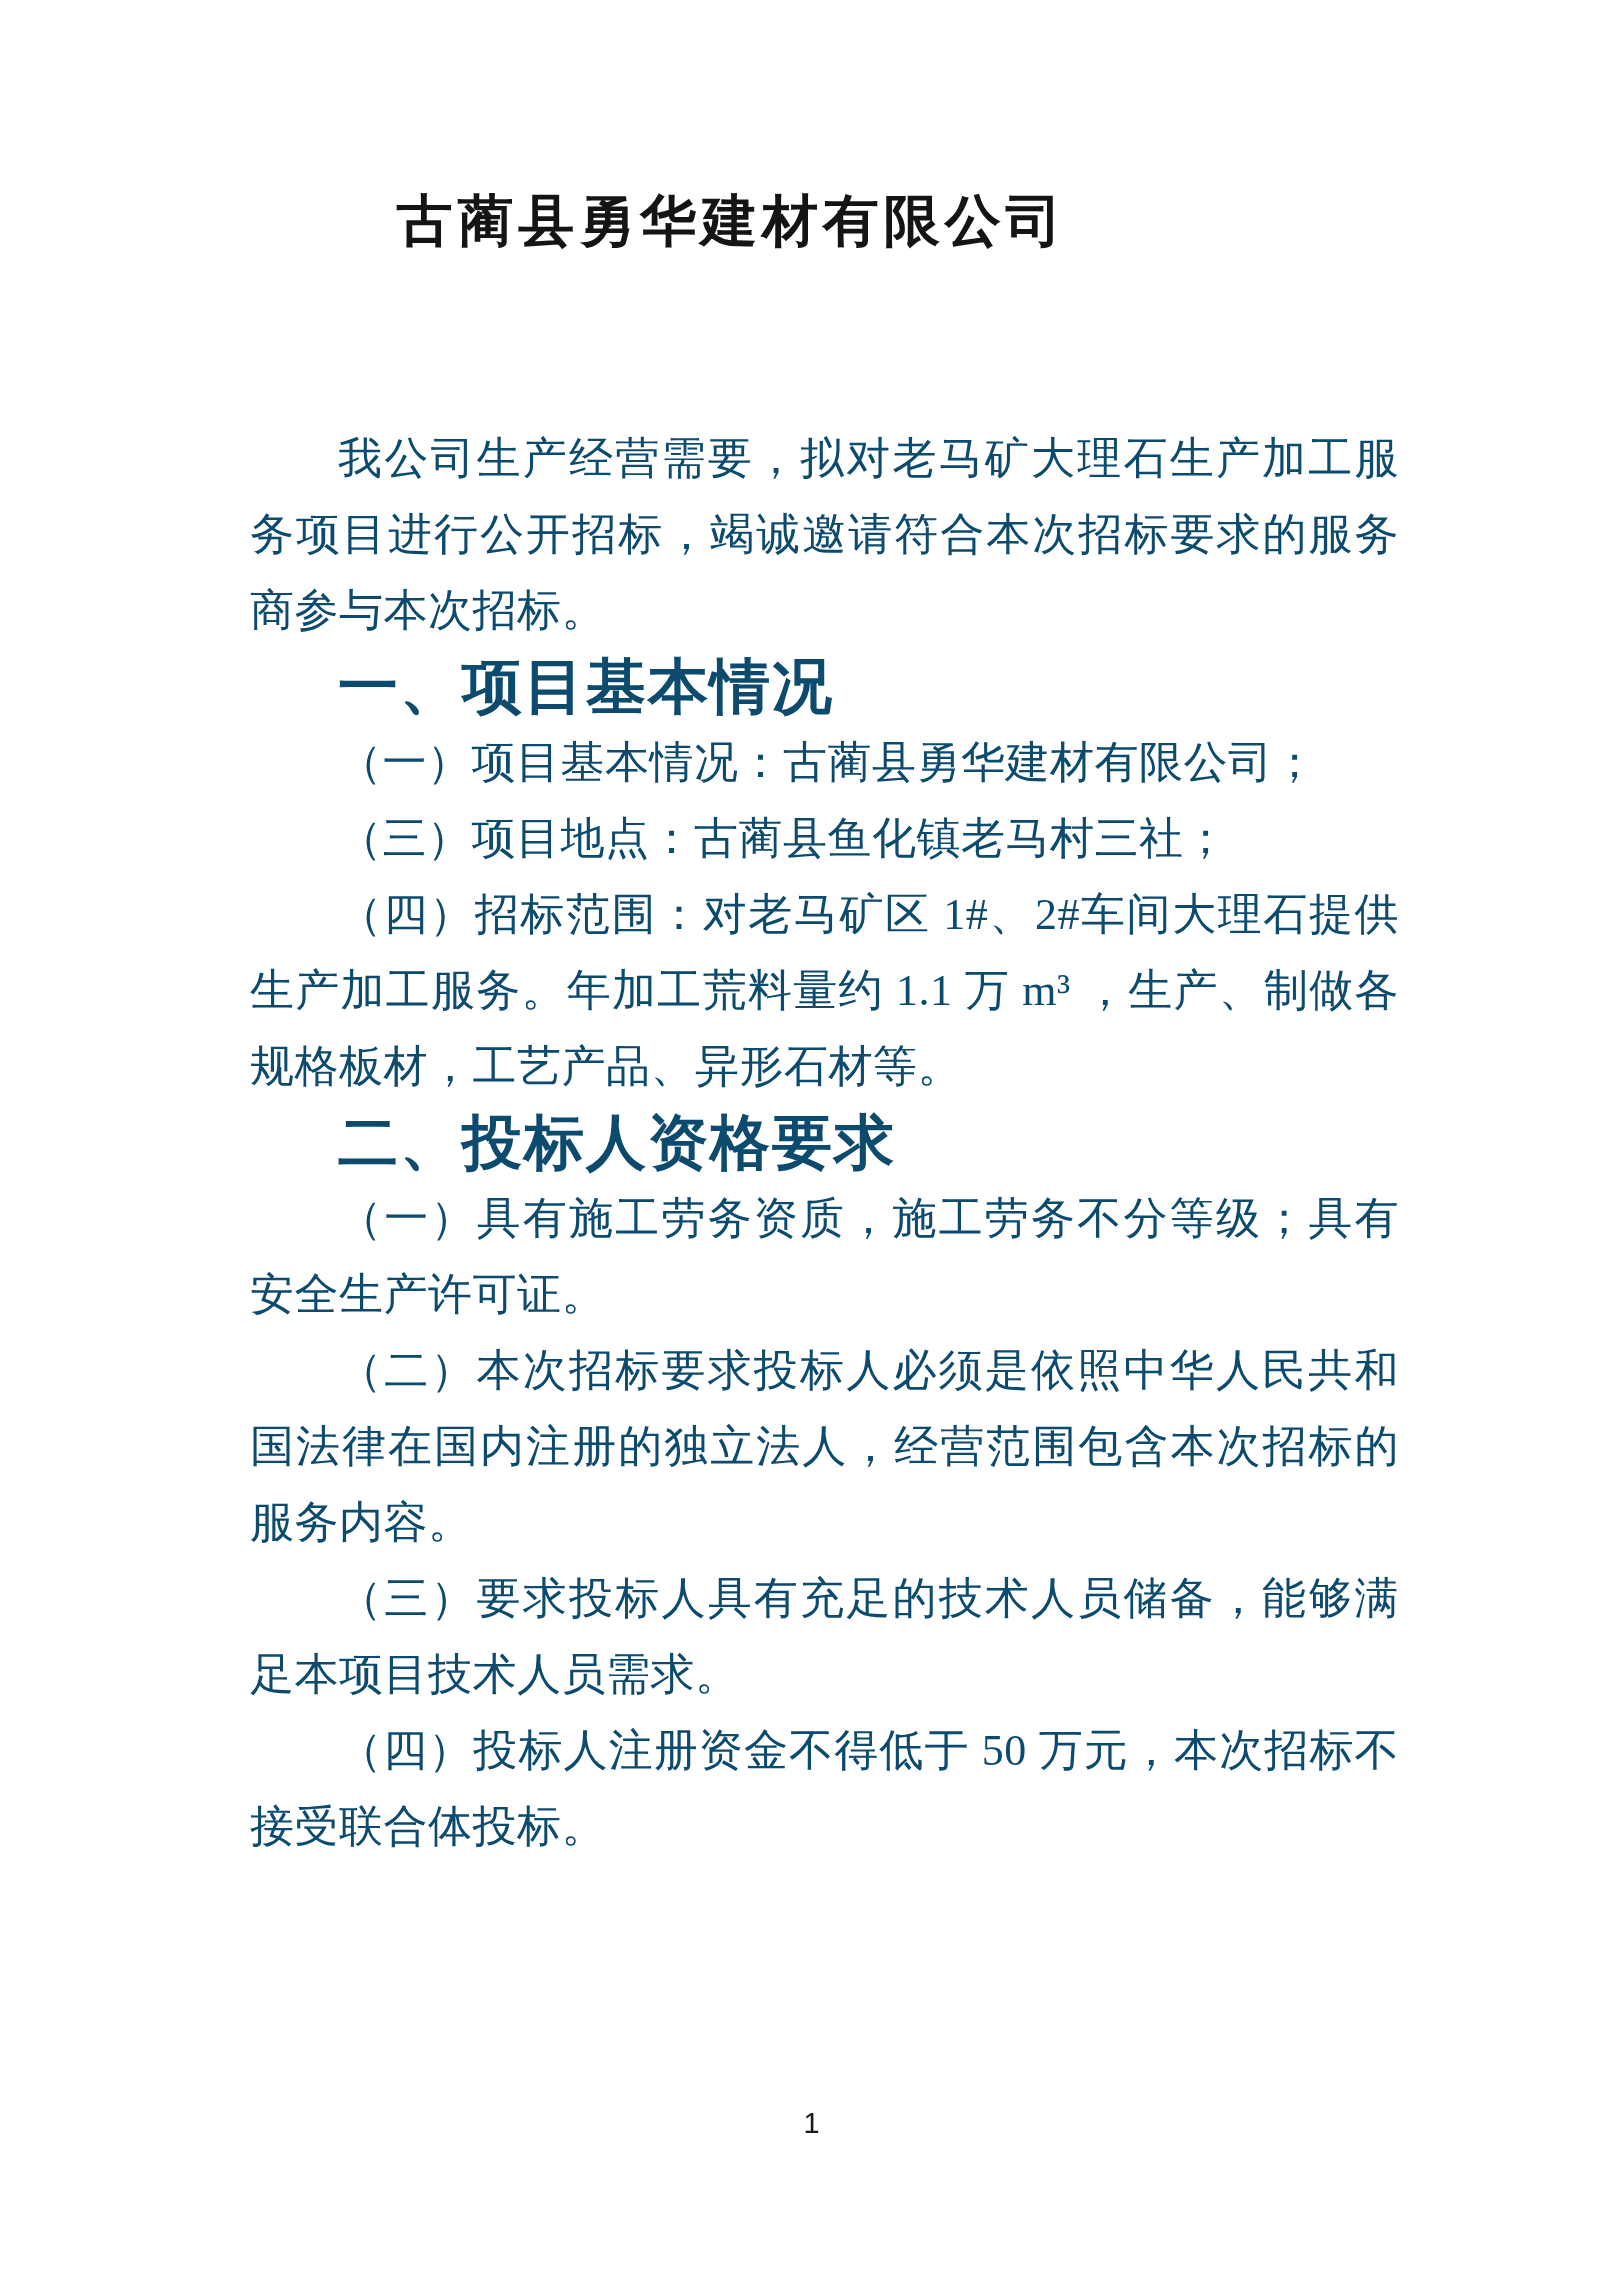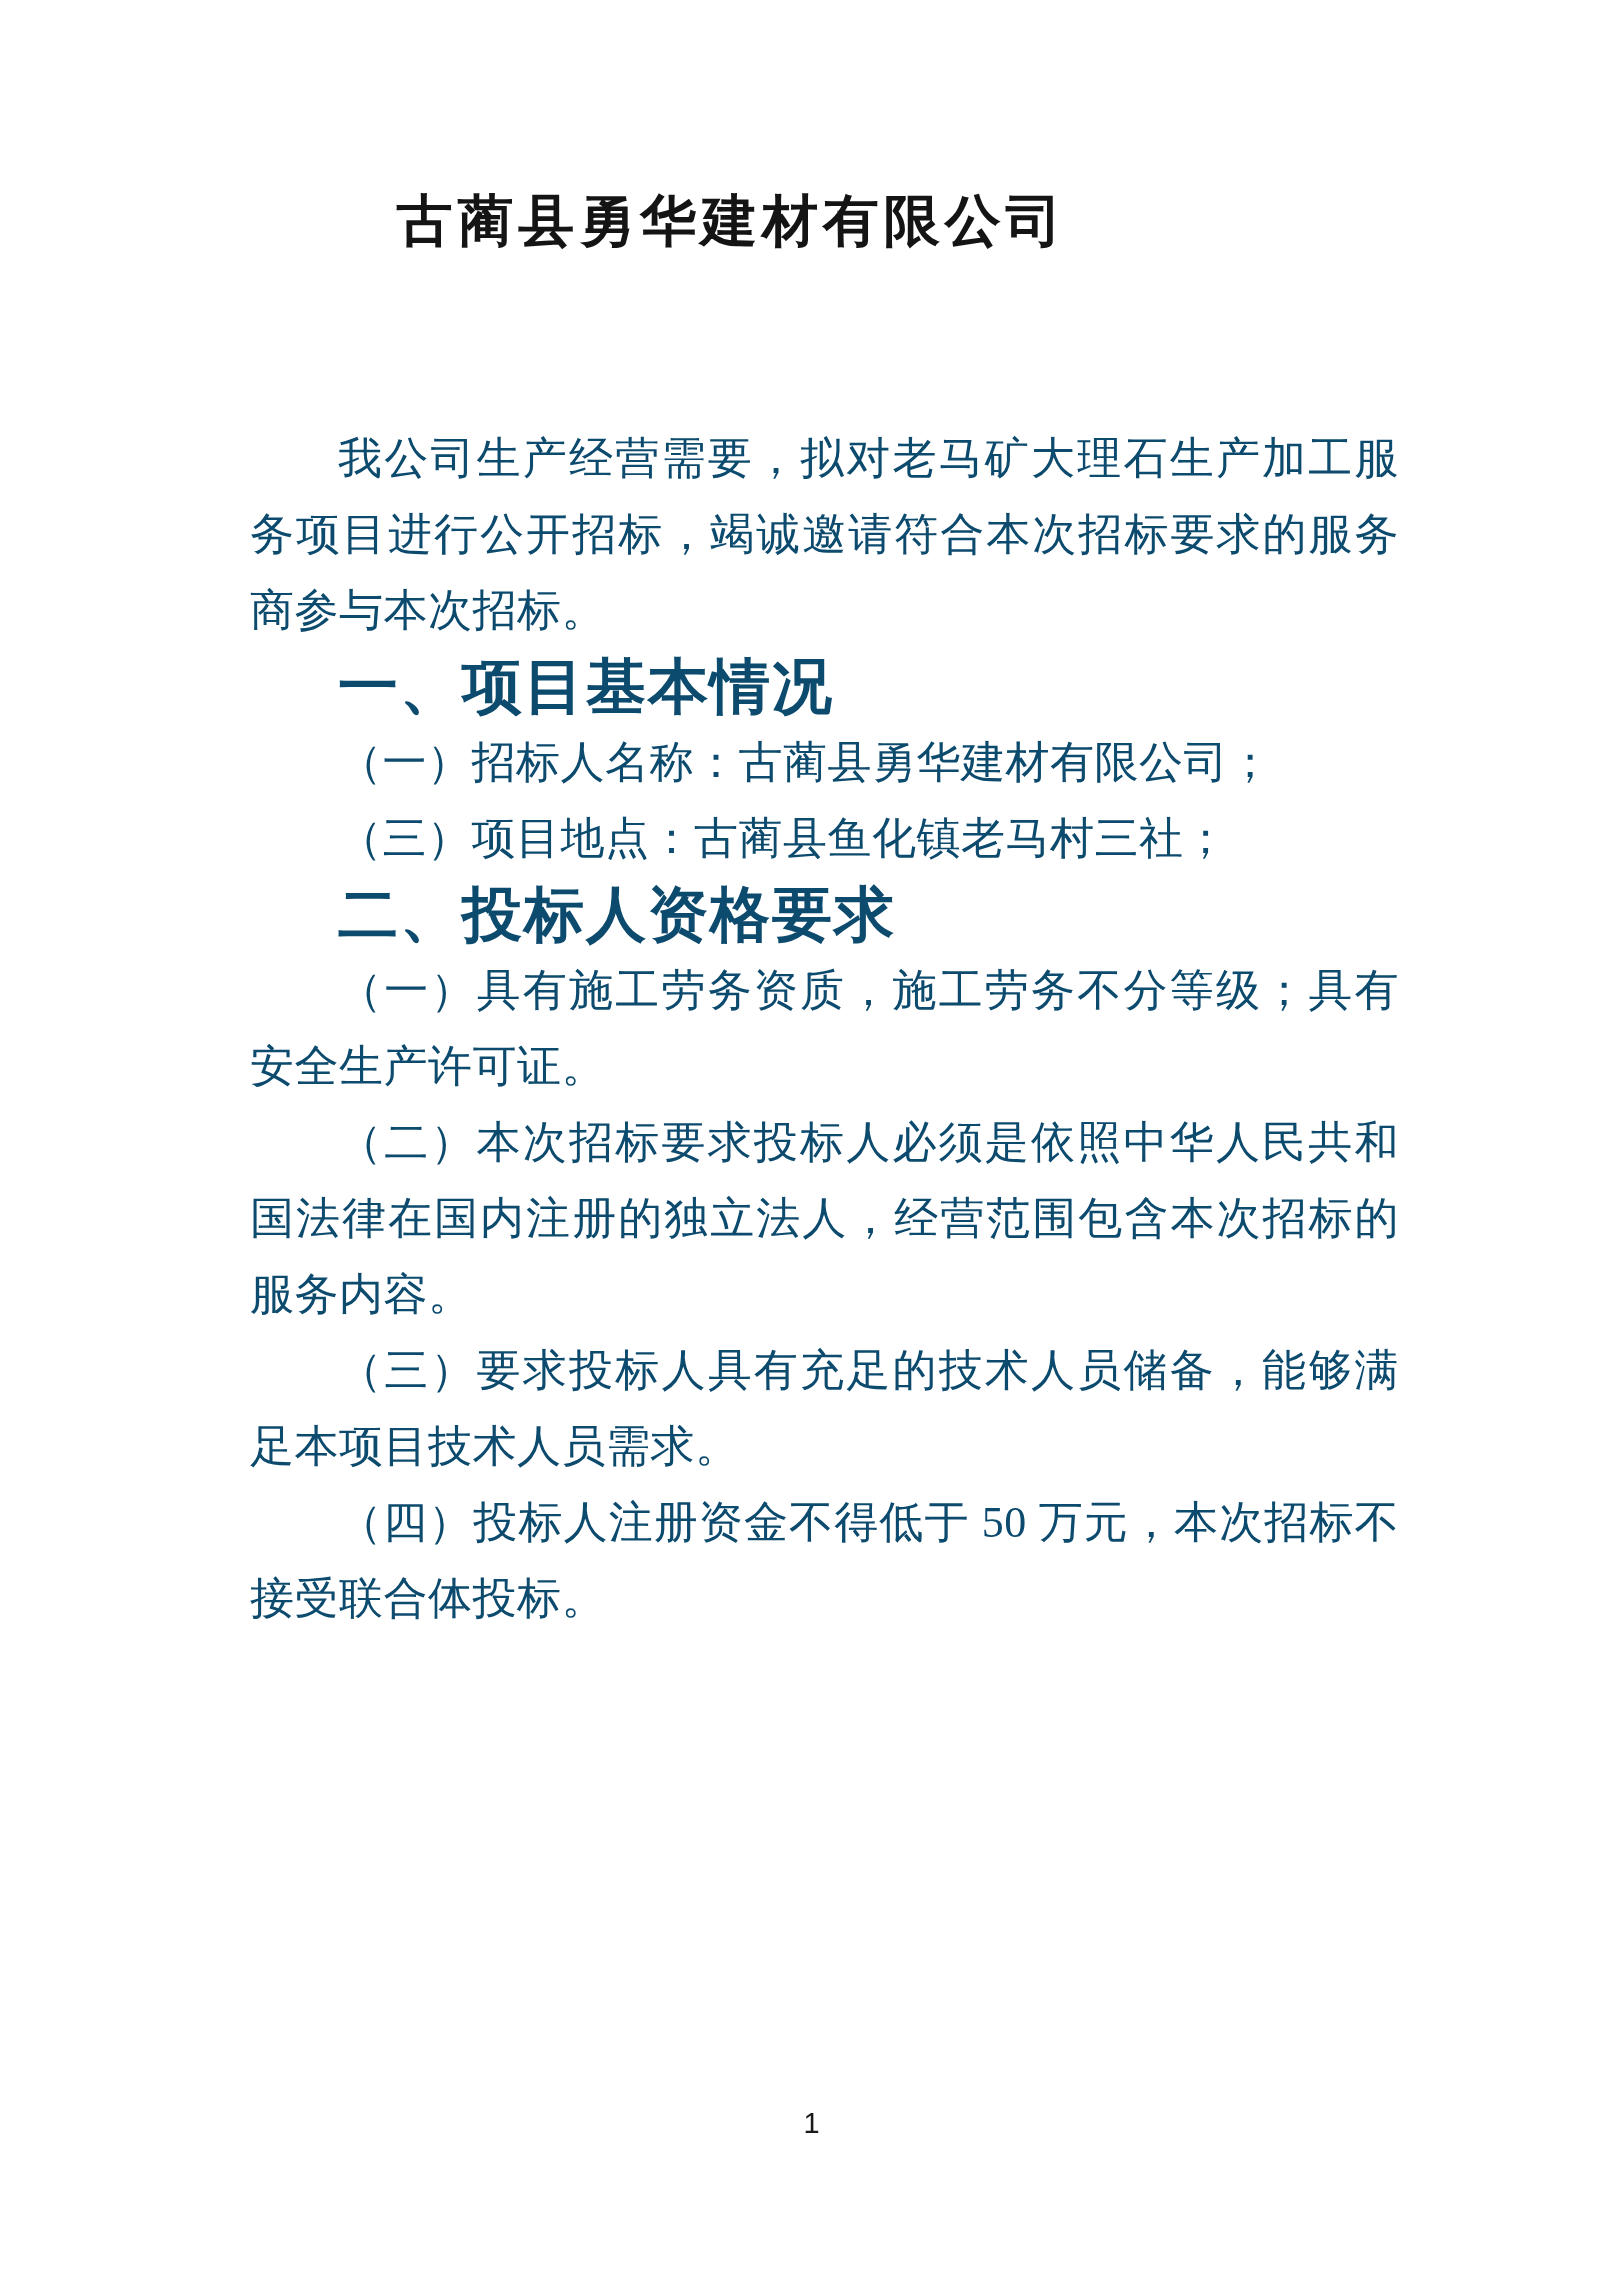--- a/index.html
+++ b/index.html
@@ -74,22 +74,23 @@
 
 <div class="page">
 
   <div class="title-block">
     <div class="title-line">古蔺县勇华建材有限公司</div>
   </div>
 
   <div class="content">
     <p class="body">我公司生产经营需要，拟对老马矿大理石生产加工服务项目进行公开招标，竭诚邀请符合本次招标要求的服务商参与本次招标。</p>
     <p class="heading">一、项目基本情况</p>
-    <p class="body">（一）招标人名称：古蔺县勇华建材有限公司；</p>
+    <p class="body">（一）项目基本情况：古蔺县勇华建材有限公司；</p>
     <p class="body">（三）项目地点：古蔺县鱼化镇老马村三社；</p>
+    <p class="body">（四）招标范围：对老马矿区 1#、2#车间大理石提供生产加工服务。年加工荒料量约 1.1 万 m³ ，生产、制做各规格板材，工艺产品、异形石材等。</p>
     <p class="heading">二、投标人资格要求</p>
     <p class="body">（一）具有施工劳务资质，施工劳务不分等级；具有安全生产许可证。</p>
     <p class="body">（二）本次招标要求投标人必须是依照中华人民共和国法律在国内注册的独立法人，经营范围包含本次招标的服务内容。</p>
     <p class="body">（三）要求投标人具有充足的技术人员储备，能够满足本项目技术人员需求。</p>
     <p class="body">（四）投标人注册资金不得低于 50 万元，本次招标不接受联合体投标。</p>
   </div>
 
   <div class="page-footer">
     <span class="page-number">1</span>
   </div>

